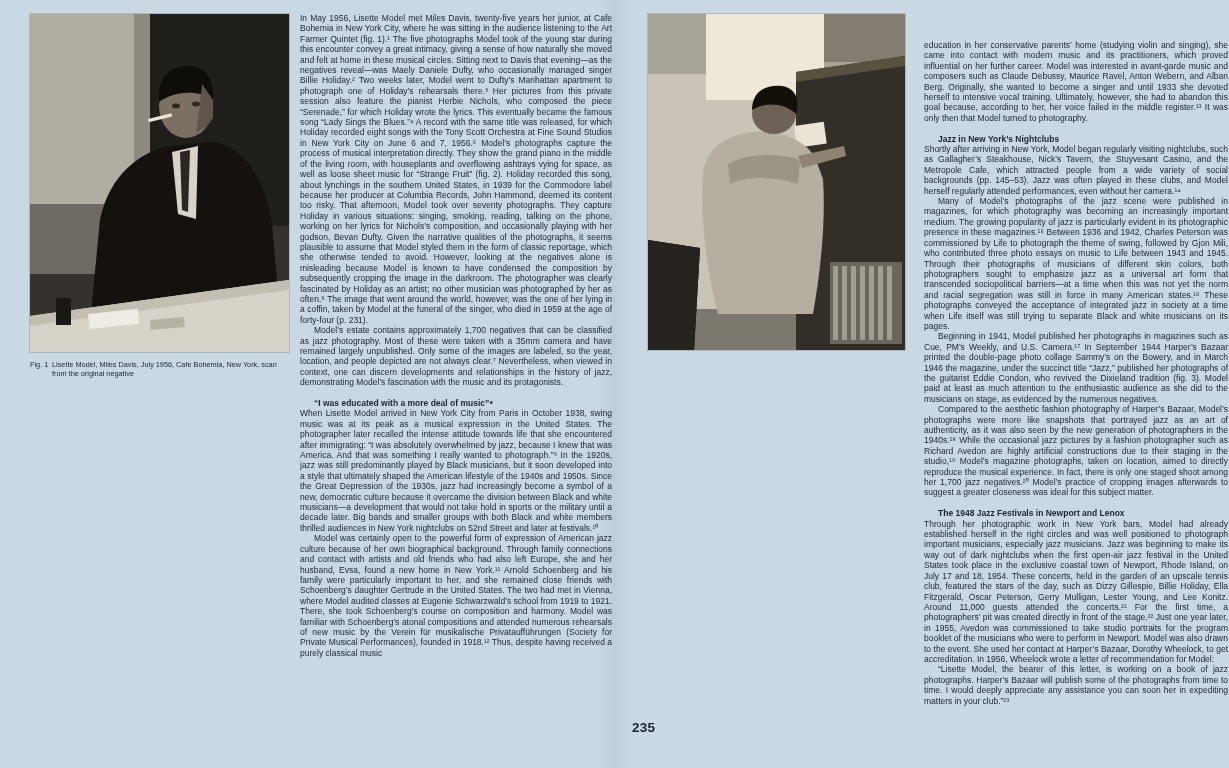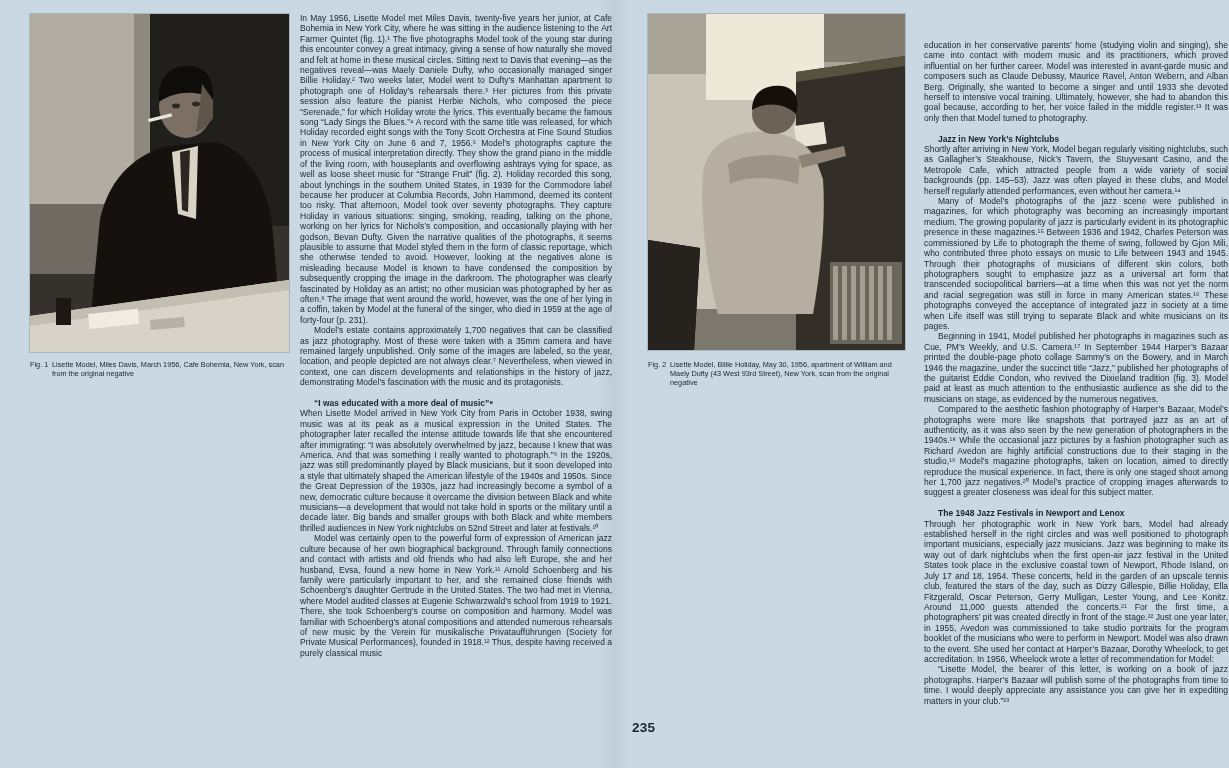--- a/index.html
+++ b/index.html
@@ -84,21 +84,21 @@
       <path d="M0,302 L259,266 L259,276 L0,312 Z" fill="#c2beb2"></path>
 
       <rect x="26" y="284" width="15" height="27" fill="#1b1814"></rect>
       <rect x="58" y="300" width="50" height="15" fill="#efece3" transform="rotate(-6 58 300)"></rect>
       <rect x="120" y="306" width="34" height="10" fill="#b5b1a5" transform="rotate(-5 120 306)"></rect>
     </svg>
   </div>
 
   <div class="caption" id="caption-left">
     <span class="cap-label">Fig. 1</span>
-    <span class="cap-text">Lisette Model, Miles Davis, March 1956, Cafe Bohemia, New York, scan from the original negative</span>
+    <span class="cap-text">Lisette Model, Miles Davis, July 1956, Cafe Bohemia, New York, scan from the original negative</span>
   </div>
 
   <div class="bodycol" id="col-left">
     <p class="para">In May 1956, Lisette Model met Miles Davis, twenty-five years her junior, at Cafe Bohemia in New York City, where he was sitting in the audience listening to the Art Farmer Quintet (fig. 1).¹ The five photographs Model took of the young star during this encounter convey a great intimacy, giving a sense of how naturally she moved and felt at home in these musical circles. Sitting next to Davis that evening—as the negatives reveal—was Maely Daniele Dufty, who occasionally managed singer Billie Holiday.² Two weeks later, Model went to Dufty’s Manhattan apartment to photograph one of Holiday’s rehearsals there.³ Her pictures from this private session also feature the pianist Herbie Nichols, who composed the piece “Serenade,” for which Holiday wrote the lyrics. This eventually became the famous song “Lady Sings the Blues.”⁴ A record with the same title was released, for which Holiday recorded eight songs with the Tony Scott Orchestra at Fine Sound Studios in New York City on June 6 and 7, 1956.⁵ Model’s photographs capture the process of musical interpretation directly. They show the grand piano in the middle of the living room, with houseplants and overflowing ashtrays vying for space, as well as loose sheet music for “Strange Fruit” (fig. 2). Holiday recorded this song, about lynchings in the southern United States, in 1939 for the Commodore label because her producer at Columbia Records, John Hammond, deemed its content too risky. That afternoon, Model took over seventy photographs. They capture Holiday in various situations: singing, smoking, reading, talking on the phone, working on her lyrics for Nichols’s composition, and occasionally playing with her godson, Bevan Dufty. Given the narrative qualities of the photographs, it seems plausible to assume that Model styled them in the form of classic reportage, which she otherwise tended to avoid. However, looking at the negatives alone is misleading because Model is known to have condensed the composition by subsequently cropping the image in the darkroom. The photographer was clearly fascinated by Holiday as an artist; no other musician was photographed by her as often.⁶ The image that went around the world, however, was the one of her lying in a coffin, taken by Model at the funeral of the singer, who died in 1959 at the age of forty-four (p. 231).</p>
     <p class="para indent">Model’s estate contains approximately 1,700 negatives that can be classified as jazz photography. Most of these were taken with a 35mm camera and have remained largely unpublished. Only some of the images are labeled, so the year, location, and people depicted are not always clear.⁷ Nevertheless, when viewed in context, one can discern developments and relationships in the history of jazz, demonstrating Model’s fascination with the music and its protagonists.</p>
     <p class="head">“I was educated with a more deal of music”⁸</p>
     <p class="para">When Lisette Model arrived in New York City from Paris in October 1938, swing music was at its peak as a musical expression in the United States. The photographer later recalled the intense attitude towards life that she encountered after immigrating: “I was absolutely overwhelmed by jazz, because I knew that was America. And that was something I really wanted to photograph.”⁹ In the 1920s, jazz was still predominantly played by Black musicians, but it soon developed into a style that ultimately shaped the American lifestyle of the 1940s and 1950s. Since the Great Depression of the 1930s, jazz had increasingly become a symbol of a new, democratic culture because it overcame the division between Black and white musicians—a development that would not take hold in sports or the military until a decade later. Big bands and smaller groups with both Black and white members thrilled audiences in New York nightclubs on 52nd Street and later at festivals.¹⁰</p>
     <p class="para indent">Model was certainly open to the powerful form of expression of American jazz culture because of her own biographical background. Through family connections and contact with artists and old friends who had also left Europe, she and her husband, Evsa, found a new home in New York.¹¹ Arnold Schoenberg and his family were particularly important to her, and she remained close friends with Schoenberg’s daughter Gertrude in the United States. The two had met in Vienna, where Model audited classes at Eugenie Schwarzwald’s school from 1919 to 1921. There, she took Schoenberg’s course on composition and harmony. Model was familiar with Schoenberg’s atonal compositions and attended numerous rehearsals of new music by the Verein für musikalische Privataufführungen (Society for Private Musical Performances), founded in 1918.¹² Thus, despite having received a purely classical music</p>
   </div>
 
@@ -135,32 +135,28 @@
       <rect x="185" y="252" width="5" height="74" fill="#a39e92"></rect>
       <rect x="194" y="252" width="5" height="74" fill="#a39e92"></rect>
       <rect x="203" y="252" width="5" height="74" fill="#a39e92"></rect>
       <rect x="212" y="252" width="5" height="74" fill="#a39e92"></rect>
       <rect x="221" y="252" width="5" height="74" fill="#a39e92"></rect>
       <rect x="230" y="252" width="5" height="74" fill="#a39e92"></rect>
       <rect x="239" y="252" width="5" height="74" fill="#a39e92"></rect>
     </svg>
   </div>
 
-  <div class="caption" id="caption-right">
-    <span class="cap-label">Fig. 2</span>
-    <span class="cap-text">Lisette Model, Billie Holiday, May 30, 1956, apartment of William and Maely Dufty (43 West 93rd Street), New York, scan from the original negative</span>
-  </div>
 
   <div class="bodycol" id="col-right">
     <p class="para">education in her conservative parents’ home (studying violin and singing), she came into contact with modern music and its practitioners, which proved influential on her further career. Model was interested in avant-garde music and composers such as Claude Debussy, Maurice Ravel, Anton Webern, and Alban Berg. Originally, she wanted to become a singer and until 1933 she devoted herself to intensive vocal training. Ultimately, however, she had to abandon this goal because, according to her, her voice failed in the middle register.¹³ It was only then that Model turned to photography.</p>
     <p class="head">Jazz in New York’s Nightclubs</p>
     <p class="para">Shortly after arriving in New York, Model began regularly visiting nightclubs, such as Gallagher’s Steakhouse, Nick’s Tavern, the Stuyvesant Casino, and the Metropole Cafe, which attracted people from a wide variety of social backgrounds (pp. 145–53). Jazz was often played in these clubs, and Model herself regularly attended performances, even without her camera.¹⁴</p>
     <p class="para indent">Many of Model’s photographs of the jazz scene were published in magazines, for which photography was becoming an increasingly important medium. The growing popularity of jazz is particularly evident in its photographic presence in these magazines.¹⁵ Between 1936 and 1942, Charles Peterson was commissioned by Life to photograph the theme of swing, followed by Gjon Mili, who contributed three photo essays on music to Life between 1943 and 1945. Through their photographs of musicians of different skin colors, both photographers sought to emphasize jazz as a universal art form that transcended sociopolitical barriers—at a time when this was not yet the norm and racial segregation was still in force in many American states.¹⁶ These photographs conveyed the acceptance of integrated jazz in society at a time when Life itself was still trying to separate Black and white musicians on its pages.</p>
     <p class="para indent">Beginning in 1941, Model published her photographs in magazines such as Cue, PM’s Weekly, and U.S. Camera.¹⁷ In September 1944 Harper’s Bazaar printed the double-page photo collage Sammy’s on the Bowery, and in March 1946 the magazine, under the succinct title “Jazz,” published her photographs of the guitarist Eddie Condon, who revived the Dixieland tradition (fig. 3). Model paid at least as much attention to the enthusiastic audience as she did to the musicians on stage, as evidenced by the numerous negatives.</p>
     <p class="para indent">Compared to the aesthetic fashion photography of Harper’s Bazaar, Model’s photographs were more like snapshots that portrayed jazz as an art of authenticity, as it was also seen by the new generation of photographers in the 1940s.¹⁸ While the occasional jazz pictures by a fashion photographer such as Richard Avedon are highly artificial constructions due to their staging in the studio,¹⁹ Model’s magazine photographs, taken on location, aimed to directly reproduce the musical experience. In fact, there is only one staged shoot among her 1,700 jazz negatives.²⁰ Model’s practice of cropping images afterwards to suggest a greater closeness was ideal for this subject matter.</p>
     <p class="head">The 1948 Jazz Festivals in Newport and Lenox</p>
     <p class="para">Through her photographic work in New York bars, Model had already established herself in the right circles and was well positioned to photograph important musicians, especially jazz musicians. Jazz was beginning to make its way out of dark nightclubs when the first open-air jazz festival in the United States took place in the exclusive coastal town of Newport, Rhode Island, on July 17 and 18, 1954. These concerts, held in the garden of an upscale tennis club, featured the stars of the day, such as Dizzy Gillespie, Billie Holiday, Ella Fitzgerald, Oscar Peterson, Gerry Mulligan, Lester Young, and Lee Konitz. Around 11,000 guests attended the concerts.²¹ For the first time, a photographers’ pit was created directly in front of the stage.²² Just one year later, in 1955, Avedon was commissioned to take studio portraits for the program booklet of the musicians who were to perform in Newport. Model was also drawn to the event. She used her contact at Harper’s Bazaar, Dorothy Wheelock, to get accreditation. In 1956, Wheelock wrote a letter of recommendation for Model:</p>
-    <p class="para indent">“Lisette Model, the bearer of this letter, is working on a book of jazz photographs. Harper’s Bazaar will publish some of the photographs from time to time. I would deeply appreciate any assistance you can give her in expediting matters in your club.”²³</p>
+    <p class="para indent">“Lisette Model, the bearer of this letter, is working on a book of jazz photographs. Harper’s Bazaar will publish some of the photographs from time to time. I would deeply appreciate any assistance you can soon her in expediting matters in your club.”²³</p>
   </div>
 
   <div class="pagenum" id="pagenum-right">235</div>
 
 </div>
 
 </body></html>

